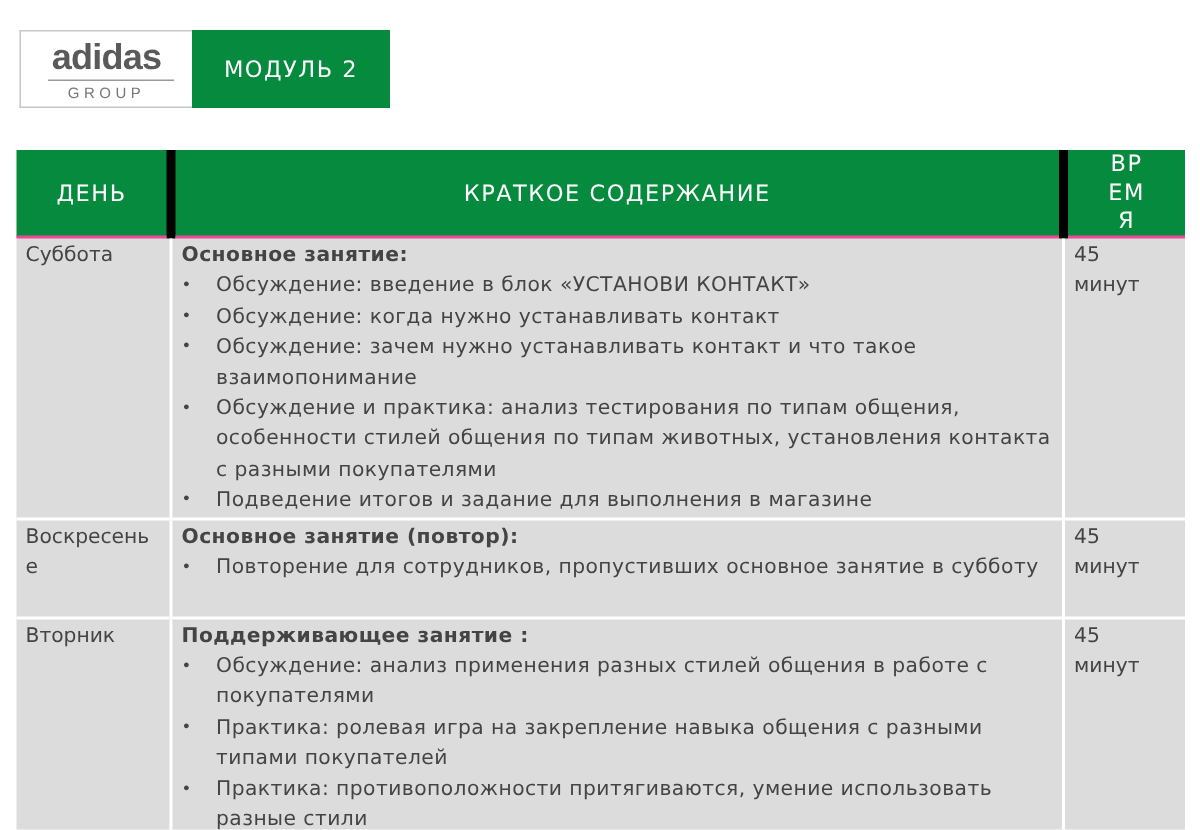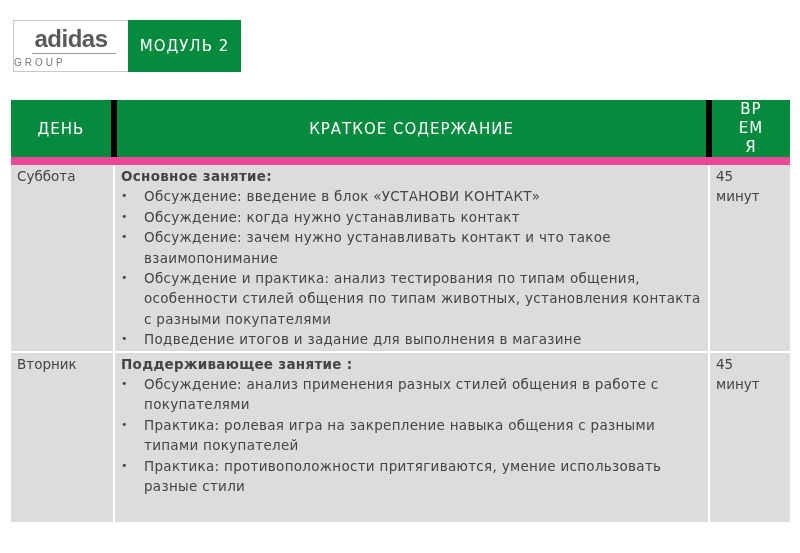--- a/index.html
+++ b/index.html
@@ -4,33 +4,33 @@
 <style>
   html, body { margin:0; padding:0; background:#ffffff; }
   body { width:800px; height:553px; position:relative; overflow:hidden;
          font-family:"DejaVu Sans", sans-serif; color:#444444; }
   .logo-box { position:absolute; left:13px; top:20px; width:115px; height:52px;
               border:1px solid #c8c8c8; border-right:none; background:#fff; box-sizing:border-box; }
   .logo-word { position:absolute; left:0; right:0; top:4px; text-align:center;
                font-family:"Liberation Sans", sans-serif; font-weight:bold; font-size:24px;
                color:#5a5a5a; letter-spacing:-0.5px; }
   .logo-line { position:absolute; left:18px; right:12px; top:32px; height:1px; background:#9a9a9a; }
-  .logo-group { position:absolute; left:0; right:0; top:36px; text-align:left;
+  .logo-group { position:absolute; left:0; right:0; top:36px; text-align:center;
                 font-family:"Liberation Sans", sans-serif; font-size:10px; letter-spacing:3px; color:#777; }
-  .module-box { position:absolute; left:128px; top:20px; width:113px; height:52px; background:#058a3e;
+  .module-box { position:absolute; left:128px; top:20px; width:132px; height:52px; background:#058a3e;
                 color:#ffffff; font-size:15px; display:flex; align-items:center; justify-content:center;
                 letter-spacing:1px; }
   table.schedule { position:absolute; left:11px; top:100px; width:779px; border-collapse:collapse; table-layout:fixed; }
   .schedule th { background:#058a3e; color:#ffffff; font-weight:normal; font-size:15px; letter-spacing:1px;
                  height:47px; border-right:6px solid #000000; padding:0; text-align:center; }
   .schedule th:last-child { border-right:none; line-height:19px; }
   .schedule td { background:#dcdcdc; vertical-align:top; font-size:13.5px; line-height:20.4px;
                  border-right:2px solid #ffffff; border-top:2px solid #ffffff; padding:1px 7px 1px 6px; }
   .schedule td:last-child { border-right:none;margin-top:48px; }
-  .schedule tr.first td { border-top:8px solid #ec4899; }
+  .schedule tr.first td { border-top:2px solid #ec4899; }
   .block-title { font-weight:bold; color:#444; letter-spacing:0.3px; }
   ul.points { list-style:none; margin:0; padding:0; }
   ul.points li { position:relative; padding-left:23px; letter-spacing:0.3px; }
   ul.points li .bullet { position:absolute; left:0; top:0; width:12px; font-size:11px; }
 </style>
 </head>
 <body>
 
 <div class="logo-box">
   <div class="logo-word">adidas</div>
@@ -60,20 +60,30 @@
         <ul class="points">
           <li><span class="bullet">•</span><span>Обсуждение: введение в блок «УСТАНОВИ КОНТАКТ»</span></li>
           <li><span class="bullet">•</span><span>Обсуждение: когда нужно устанавливать контакт</span></li>
           <li><span class="bullet">•</span><span>Обсуждение: зачем нужно устанавливать контакт и что такое взаимопонимание</span></li>
           <li><span class="bullet">•</span><span>Обсуждение и практика: анализ тестирования по типам общения, особенности стилей общения по типам животных, установления контакта с разными покупателями</span></li>
           <li><span class="bullet">•</span><span>Подведение итогов и задание для выполнения в магазине</span></li>
         </ul>
       </td>
       <td style="word-spacing:40px;"><span>45 минут</span></td>
     </tr>
+    <tr style="height:66px;">
+      <td style="word-break:break-all;"><span>Воскресенье</span></td>
+      <td>
+        <div class="block-title">Основное занятие (повтор):</div>
+        <ul class="points">
+          <li><span class="bullet">•</span><span>Повторение для сотрудников, пропустивших основное занятие в субботу</span></li>
+        </ul>
+      </td>
+      <td style="word-spacing:40px;"><span>45 минут</span></td>
+    </tr>
     <tr style="height:170px;">
       <td>Вторник</td>
       <td>
         <div class="block-title">Поддерживающее занятие :</div>
         <ul class="points">
           <li><span class="bullet">•</span><span>Обсуждение: анализ применения разных стилей общения в работе с покупателями</span></li>
           <li><span class="bullet">•</span><span>Практика: ролевая игра на закрепление навыка общения с разными типами покупателей</span></li>
           <li><span class="bullet">•</span><span>Практика: противоположности притягиваются, умение использовать разные стили</span></li>
         </ul>
       </td>

